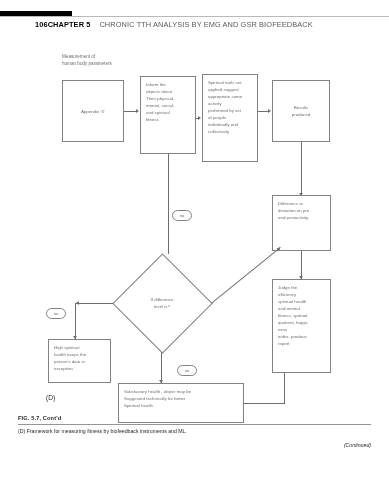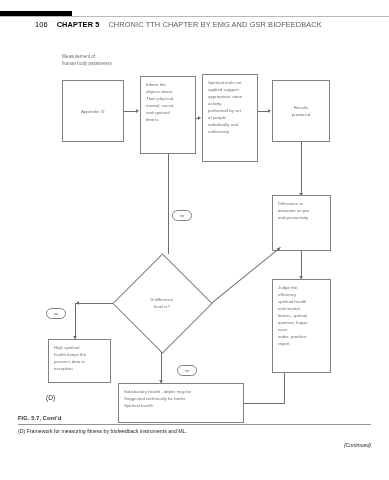--- a/index.html
+++ b/index.html
@@ -36,23 +36,22 @@
     background: #b9b9b9;
   }
   #header-text {
     position: absolute;
     left: 35px; top: 20px;
     white-space: nowrap;
     font-size: 7.4px;
     letter-spacing: .1px;
   }
   #header-text .folio {
-    font-weight: normal;
+    font-weight: bold;
     color: #000;
-    margin-right: 9px;
   }
   #header-text .chapnum {
     font-weight: bold;
     color: #000;
     margin-right: 9px;
   }
   #header-text .chaptitle {
     color: #58595b;
   }
 
@@ -211,21 +210,21 @@
     color: #231f20;
   }
 </style>
 </head>
 <body>
 
 <div id="page-header">
   <div id="header-black-bar"></div>
   <div id="header-rule"></div>
   <div id="header-text">
-    <span class="folio">106</span><span class="chapnum">CHAPTER 5</span><span class="chaptitle">CHRONIC TTH CHAPTER BY EMG AND GSR BIOFEEDBACK</span>
+    <span class="folio">106</span><span class="chapnum">CHAPTER 5</span><span class="chaptitle">CHRONIC TTH ANALYSIS BY EMG AND GSR BIOFEEDBACK</span>
   </div>
 </div>
 
 <div id="figure">
 
   <div class="lbl" style="left:62px; top:22px;">Measurement of
 human body parameters</div>
 
   <div class="node center" style="left:62px; top:48px; width:62px; height:62px;">Appendix 'X'</div>
 

